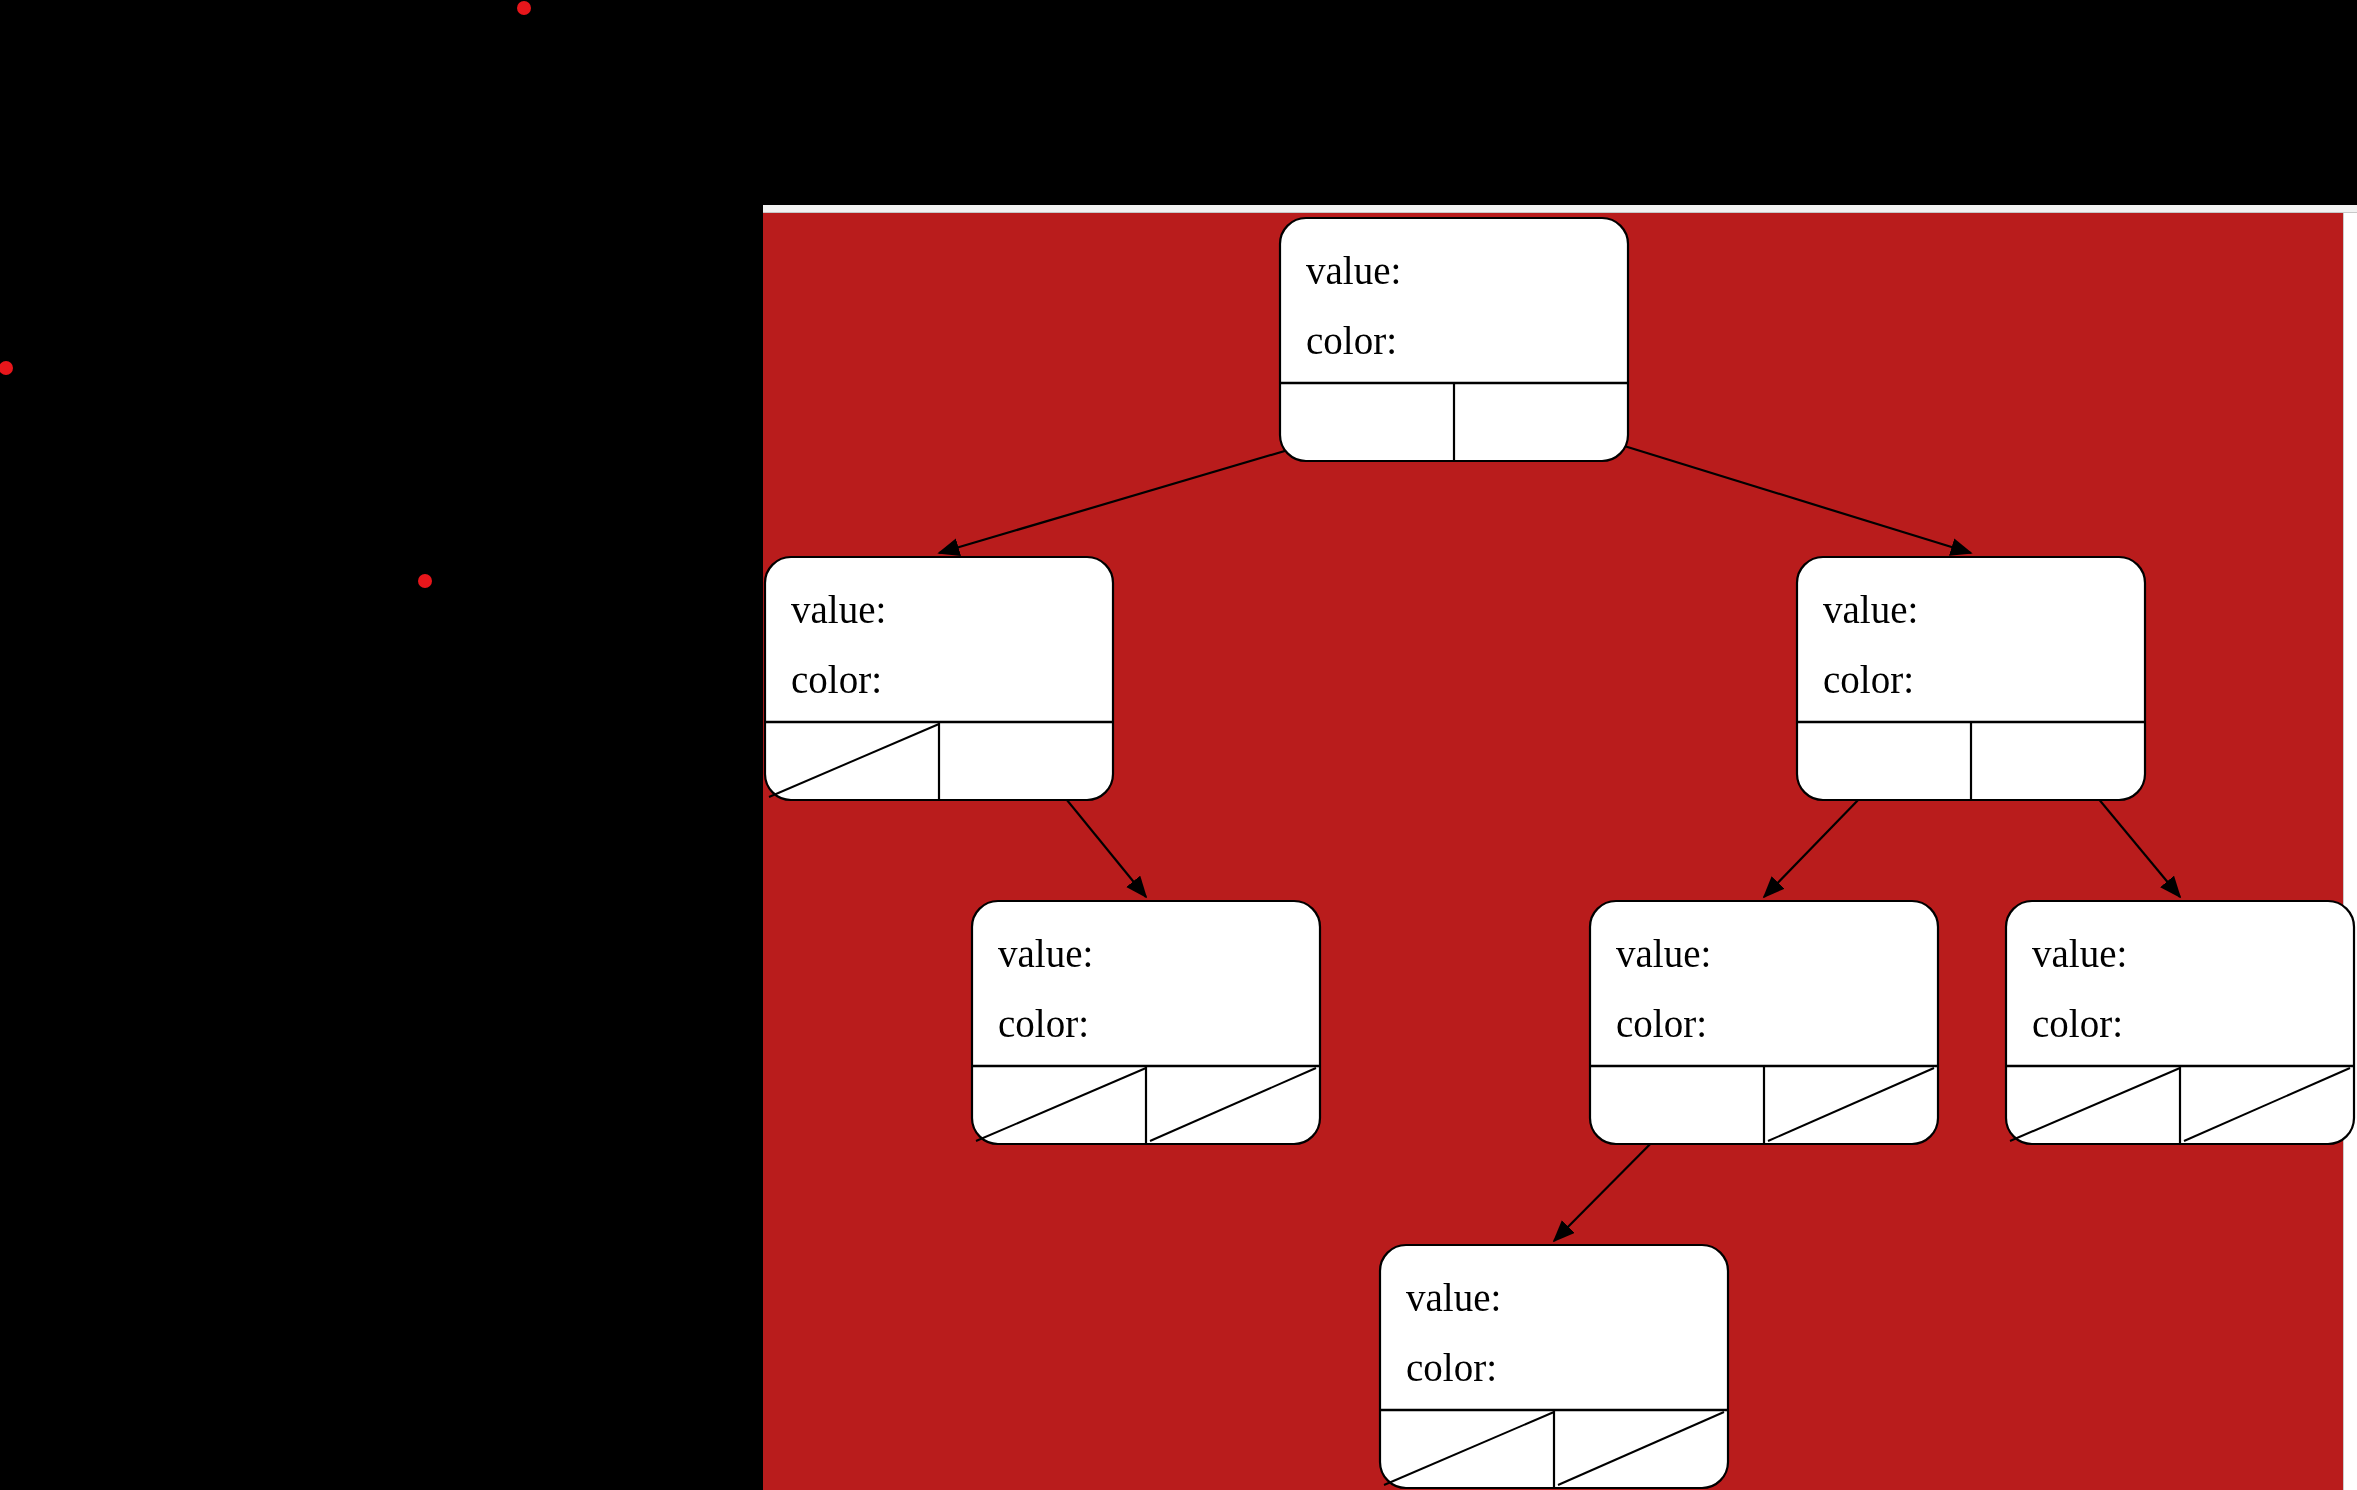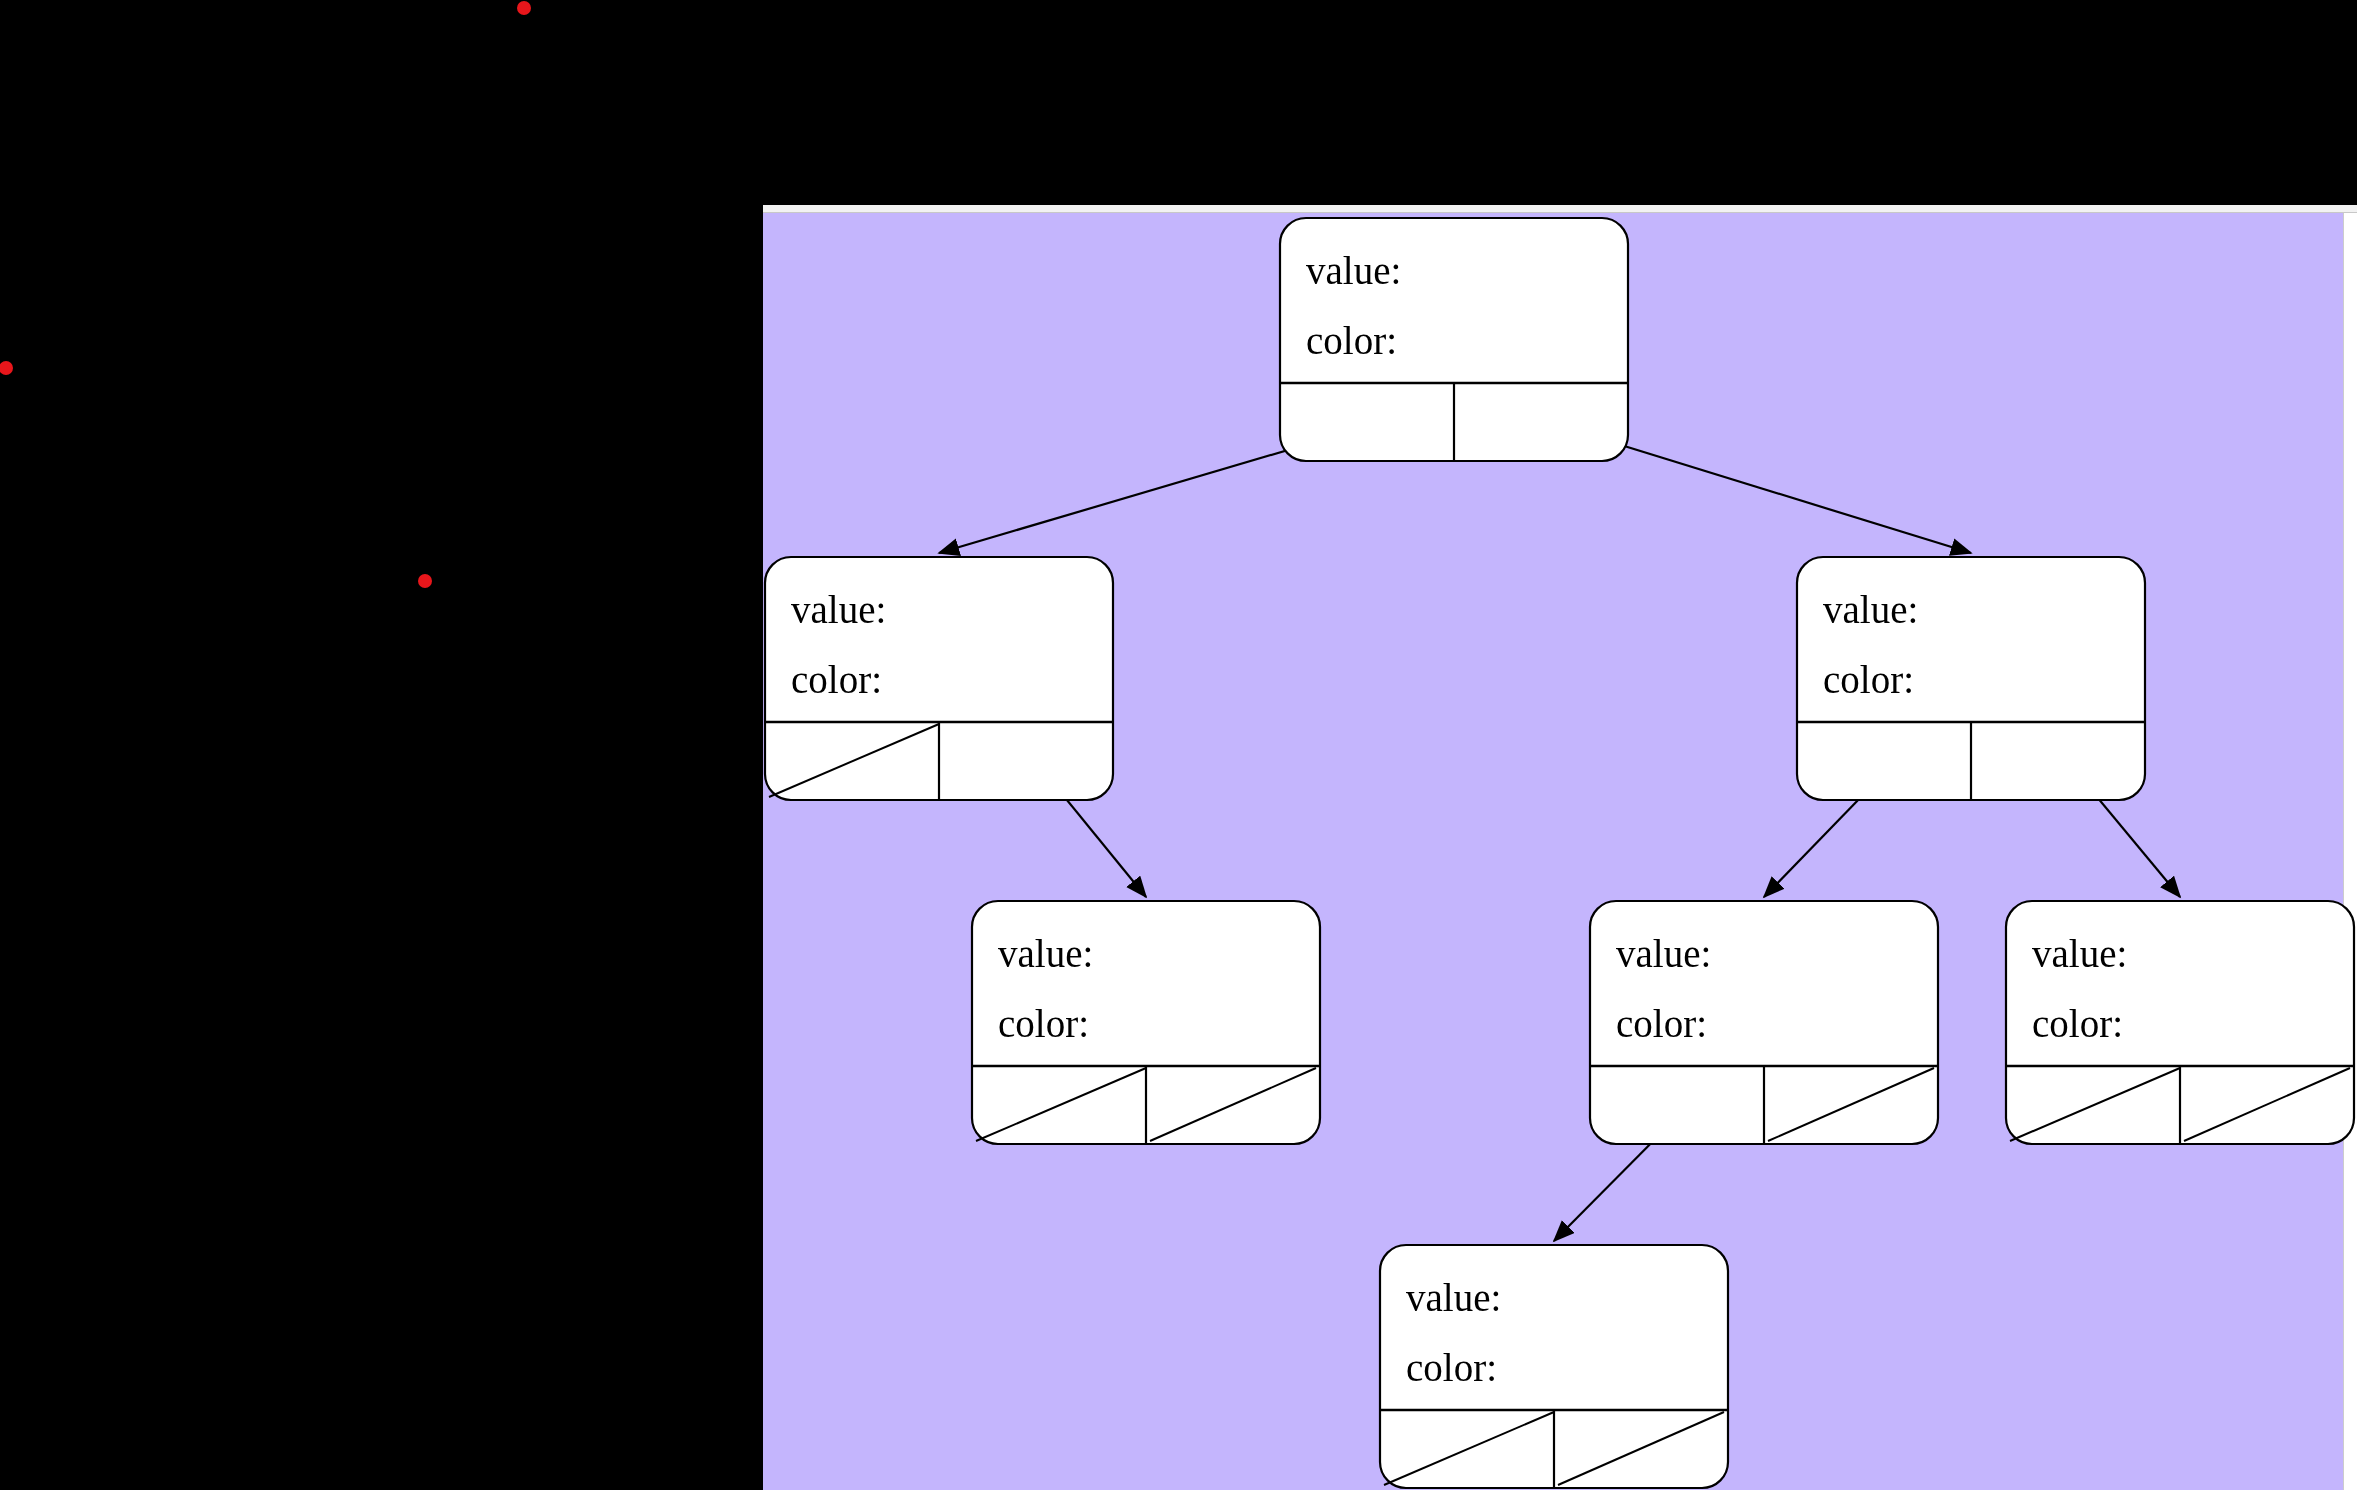--- a/index.html
+++ b/index.html
@@ -32,21 +32,21 @@
     background: #e8161b;
   }
 
   
   .canvas-window {
     position: absolute;
     left: 763px;
     top: 205px;
     width: 1594px;
     height: 1285px;
-    background: #c4b5fd;
+    background: #b91c1c;
     overflow: hidden;
   }
   .canvas-topstrip {
     position: absolute;
     left: 0; top: 0;
     width: 100%;
     height: 7px;
     background: #f2f2f2;
     border-bottom: 1px solid #c8c8c8;
   }

